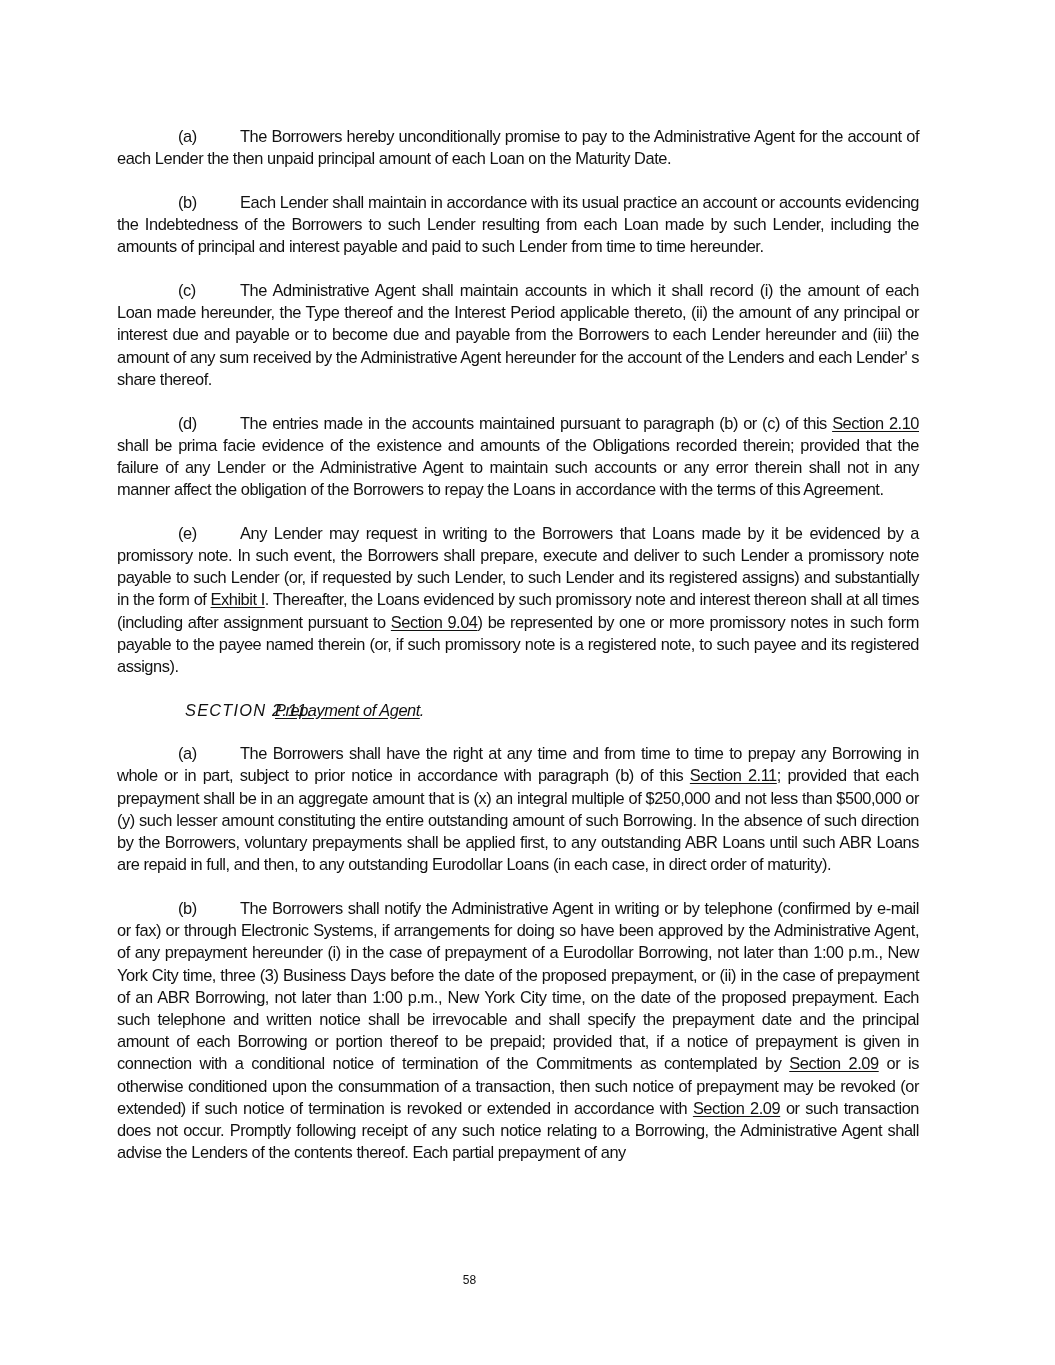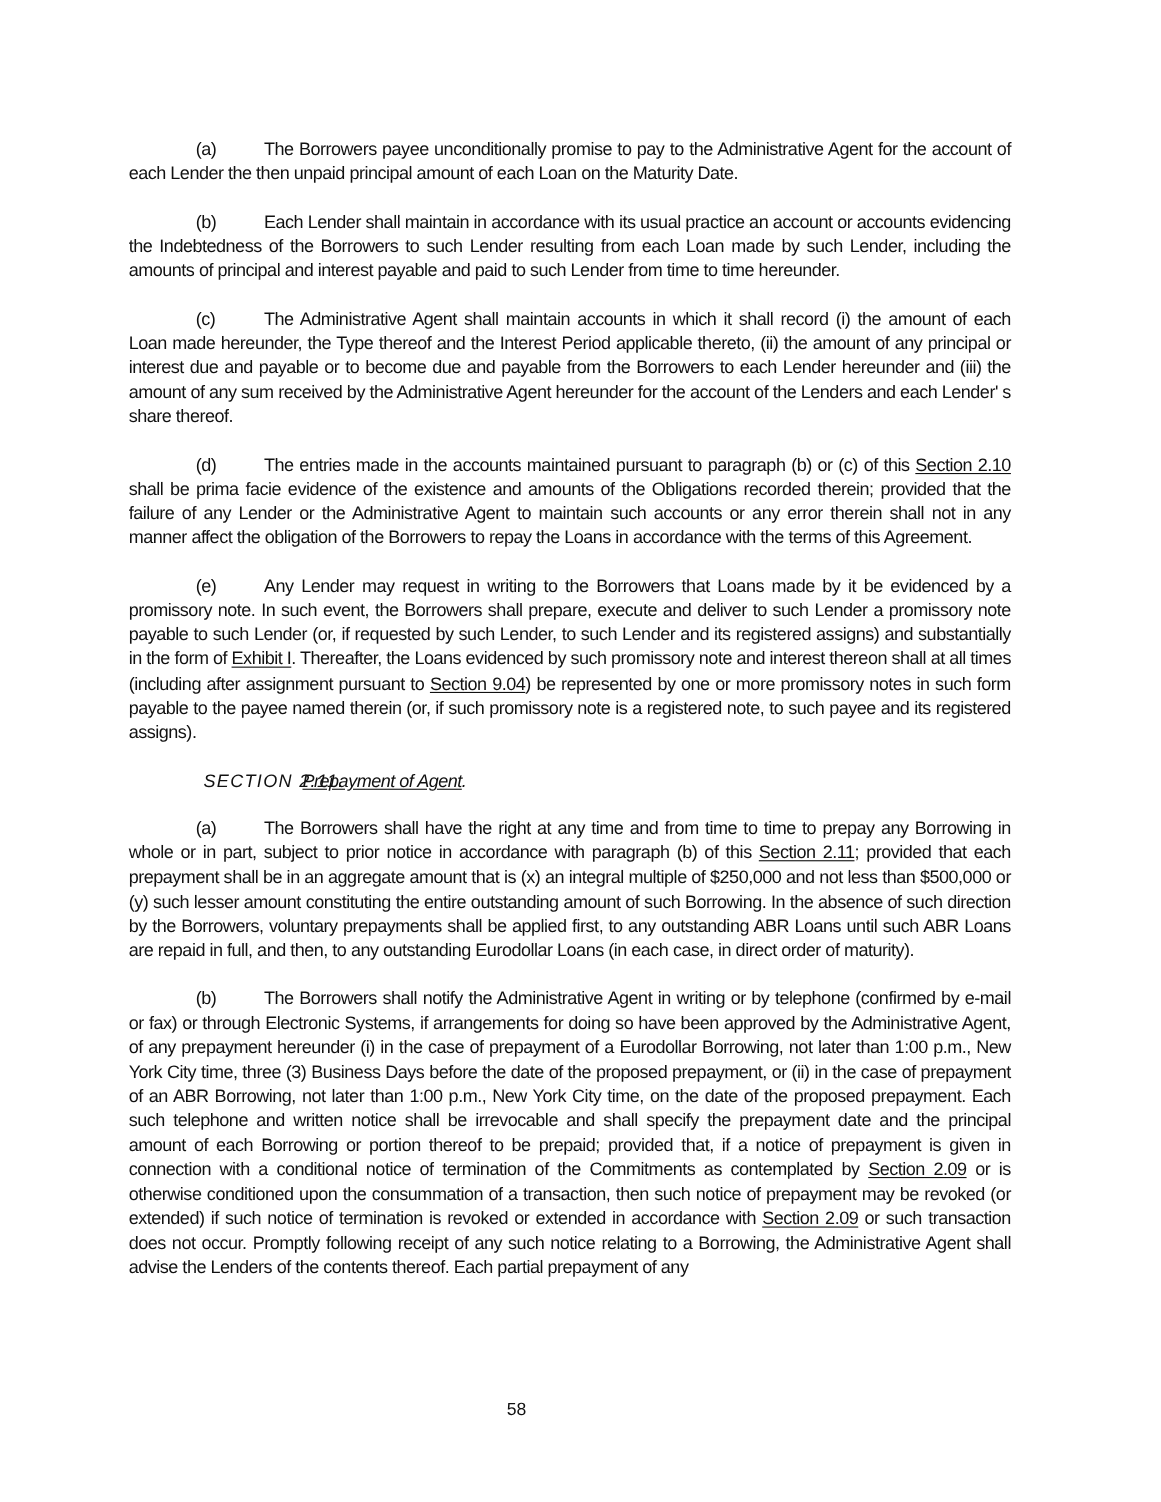--- a/index.html
+++ b/index.html
@@ -11,29 +11,29 @@
     letter-spacing: -0.45px; word-spacing: 0px;
   }
   .para { margin: 0 0 21.5px 0; text-align: justify; text-align-last: left; }
   .label { display: inline-block; width: 62px; padding-left: 61px; }
   .u { text-decoration: underline; text-underline-offset: 2px; }
   .heading { margin: 0 0 21.5px 0; padding-left: 68px; position: relative; height: 22px; font-style: italic; }
   .heading .sec { letter-spacing: 1.2px; }
   .heading .title { position: absolute; left: 158px; top: 0; }
   .pagenum {
     position: absolute; left: 0; width: 939px; top: 1273px; text-align: center;
-    font-family: "Liberation Sans", sans-serif; font-size: 16px; color: #111;
+    font-family: "Liberation Sans", sans-serif; font-size: 12px; color: #111;
   }
 </style>
 </head>
 <body>
 
 <div class="page">
   <div id="sec210">
-      <p class="para"><span class="label">(a)</span><span>The Borrowers payee unconditionally promise to pay to the Administrative Agent for the account of each Lender the then unpaid principal amount of each Loan on the Maturity Date.</span></p>
+      <p class="para"><span class="label">(a)</span><span>The Borrowers hereby unconditionally promise to pay to the Administrative Agent for the account of each Lender the then unpaid principal amount of each Loan on the Maturity Date.</span></p>
       <p class="para"><span class="label">(b)</span><span>Each Lender shall maintain in accordance with its usual practice an account or accounts evidencing the Indebtedness of the Borrowers to such Lender resulting from each Loan made by such Lender, including the amounts of principal and interest payable and paid to such Lender from time to time hereunder.</span></p>
       <p class="para"><span class="label">(c)</span><span>The Administrative Agent shall maintain accounts in which it shall record (i) the amount of each Loan made hereunder, the Type thereof and the Interest Period applicable thereto, (ii) the amount of any principal or interest due and payable or to become due and payable from the Borrowers to each Lender hereunder and (iii) the amount of any sum received by the Administrative Agent hereunder for the account of the Lenders and each Lender' s share thereof.</span></p>
       <p class="para"><span class="label">(d)</span><span>The entries made in the accounts maintained pursuant to paragraph (b) or (c) of this </span><span class="u">Section 2.10</span><span> shall be prima facie evidence of the existence and amounts of the Obligations recorded therein; provided that the failure of any Lender or the Administrative Agent to maintain such accounts or any error therein shall not in any manner affect the obligation of the Borrowers to repay the Loans in accordance with the terms of this Agreement.</span></p>
       <p class="para"><span class="label">(e)</span><span>Any Lender may request in writing to the Borrowers that Loans made by it be evidenced by a promissory note.  In such event, the Borrowers shall prepare, execute and deliver to such Lender a promissory note payable to such Lender (or, if requested by such Lender, to such Lender and its registered assigns) and substantially in the form of </span><span class="u">Exhibit I</span><span>.  Thereafter, the Loans evidenced by such promissory note and interest thereon shall at all times (including after assignment pursuant to </span><span class="u">Section 9.04</span><span>) be represented by one or more promissory notes in such form payable to the payee named therein (or, if such promissory note is a registered note, to such payee and its registered assigns).</span></p>
     </div>
 
   <div class="heading">
     <span class="sec">SECTION 2.11.</span>
     <span class="title"><span class="u">Prepayment of Agent</span><span>.</span></span>
   </div>

